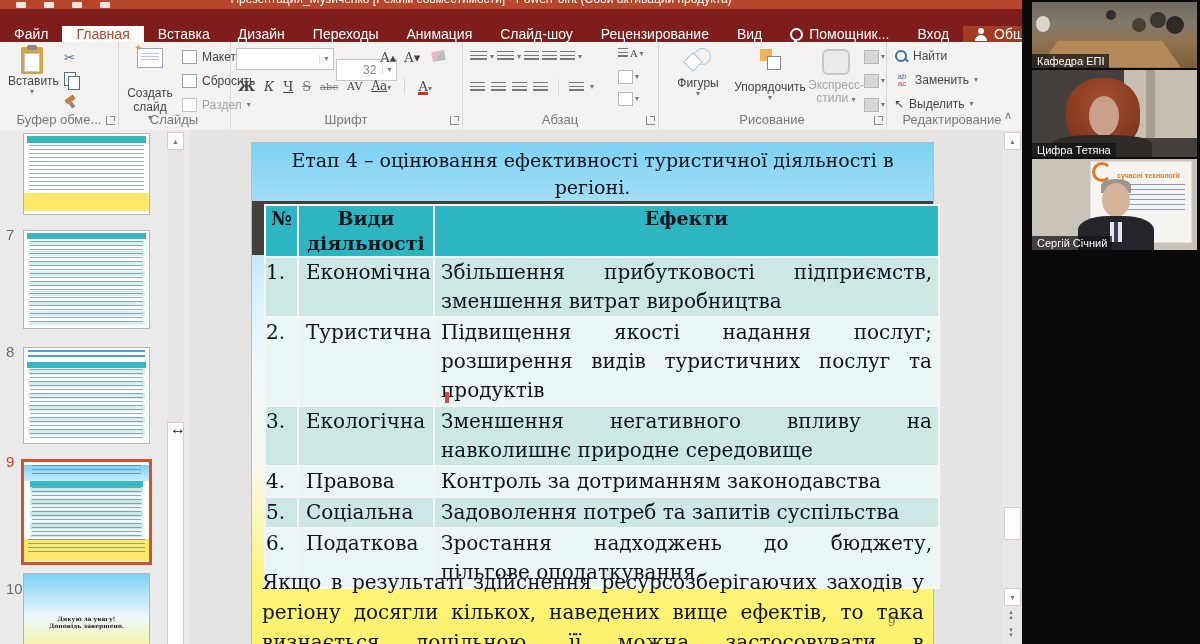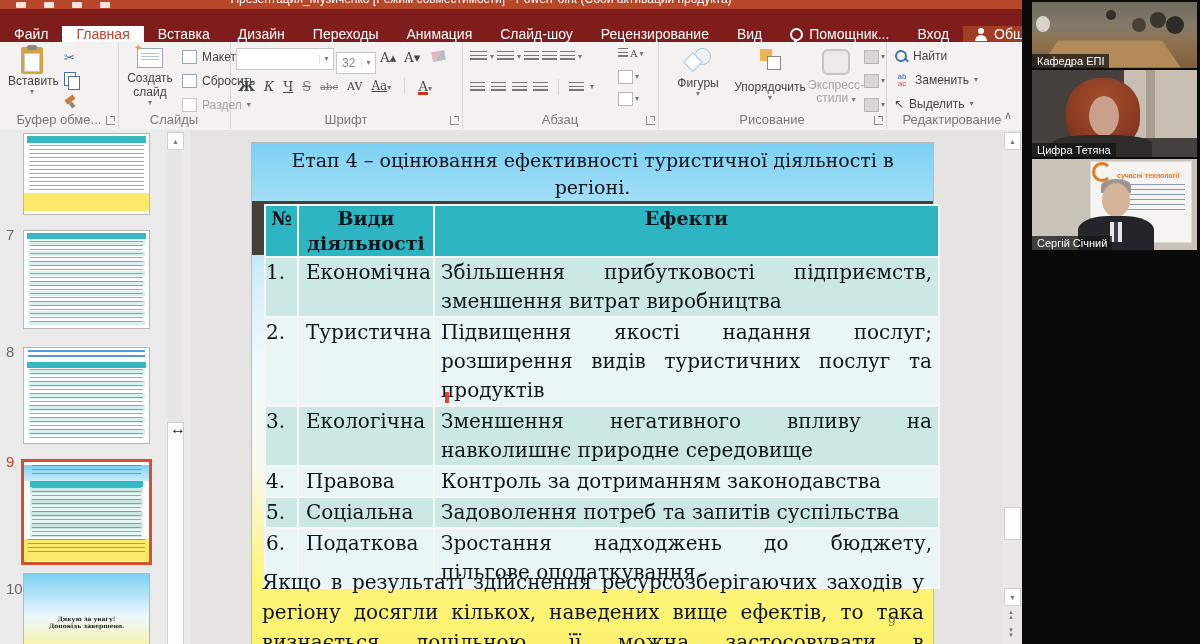--- a/index.html
+++ b/index.html
@@ -223,21 +223,21 @@
         <div class="rowbtn" style="left:64px;top:54px;">
           <span class="brush-ic"></span>
         </div>
         <div class="grp-label">Буфер обме...</div>
         <div class="launcher"></div>
       </div>
 
       <div class="grp" style="left:118px;width:112px;">
         <div class="bigbtn" style="left:2px;top:6px;width:60px;">
           <div class="newslide-ic"></div>
-          <div class="btn-lbl" style="margin-top:3px;">Создать слайд</div>
+          <div class="btn-lbl" style="margin-top:18px;">Создать слайд</div>
           <div class="dd">▾</div>
         </div>
         <div class="rowbtn" style="left:64px;top:8px;">
           <span class="sq-ic"></span>
           <span>Макет</span>
           <span class="dd">▾</span>
         </div>
         <div class="rowbtn" style="left:64px;top:32px;">
           <span class="sq-ic"></span>
           <span>Сбросить</span>
@@ -248,21 +248,21 @@
           <span class="dd">▾</span>
         </div>
         <div class="grp-label">Слайды</div>
       </div>
 
       <div class="grp" style="left:230px;width:232px;">
         <div class="combo" style="left:6px;top:6px;width:96px;">
           <span class="cval"></span>
           <span class="carr dd">▾</span>
         </div>
-        <div class="combo" style="left:106px;top:10px;width:38px;">
+        <div class="combo" style="left:106px;top:17px;width:38px;padding-left:21px;">
           <span class="cval">32</span>
           <span class="carr dd">▾</span>
         </div>
         <div class="rowbtn" style="left:150px;top:8px;">
           <span class="fmt">А▴</span>
         </div>
         <div class="rowbtn" style="left:174px;top:8px;">
           <span class="fmt">А▾</span>
         </div>
         <div class="rowbtn" style="left:202px;top:9px;">

